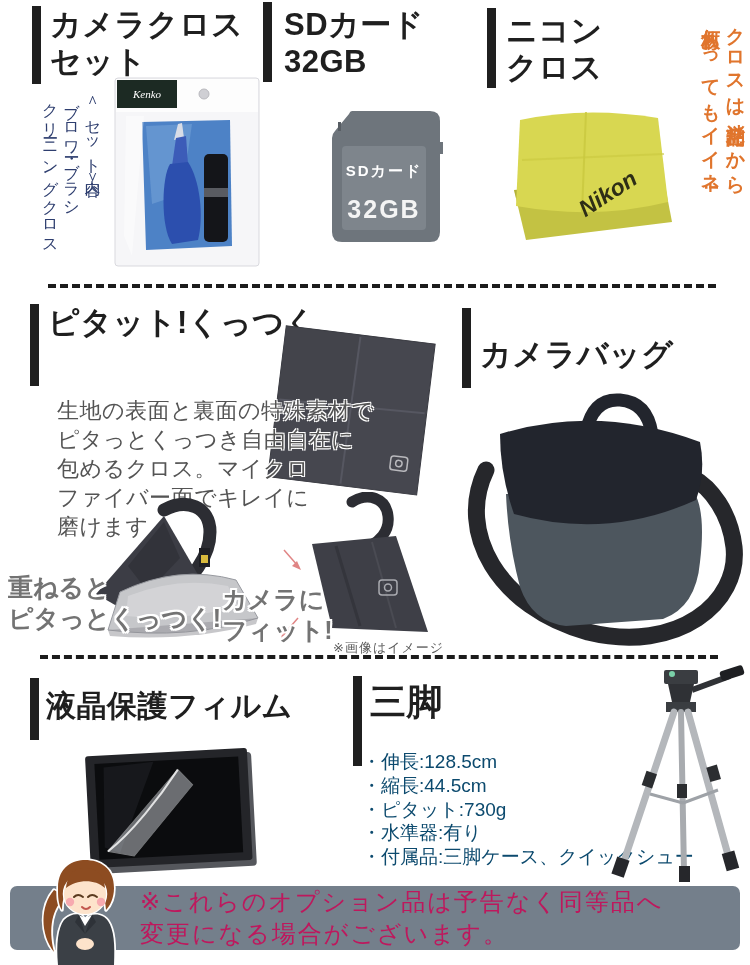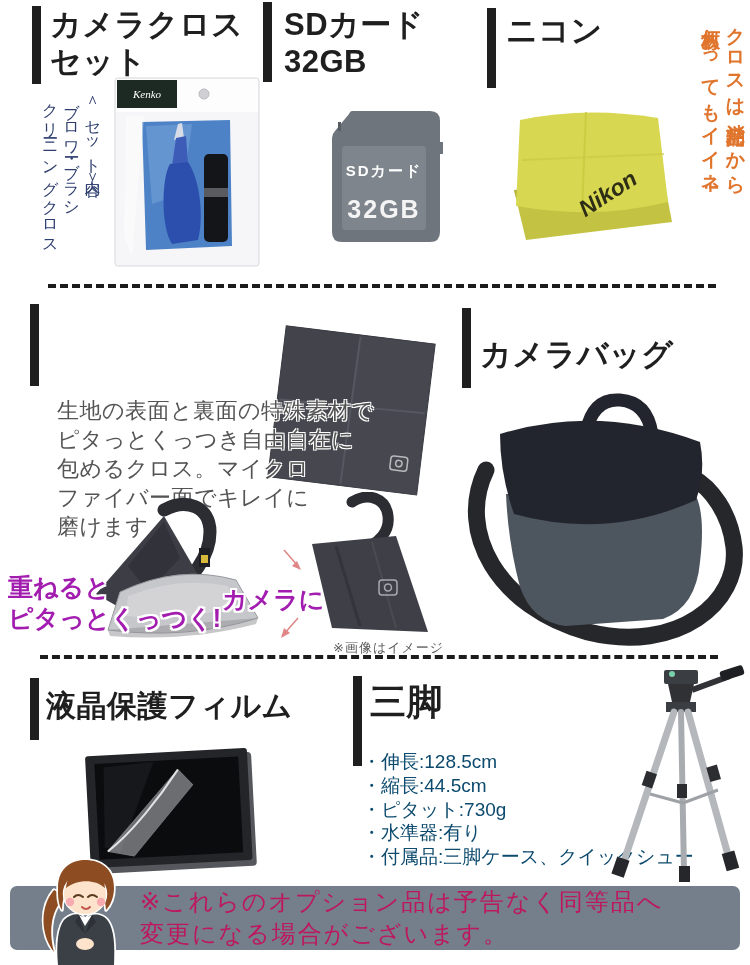--- a/index.html
+++ b/index.html
@@ -17,21 +17,21 @@
   .vtext{position:absolute;display:flex;flex-direction:row-reverse;align-items:flex-start;}
   .vtext span{writing-mode:vertical-rl;line-height:1.2;margin:0 1px;white-space:nowrap;}
   .v-blue{color:#2e3e6f;font-size:16px;letter-spacing:1px;}
   .v-orange{color:#e0752d;font-size:19px;font-weight:bold;letter-spacing:2px;}
   
   .dash{position:absolute;border-top:4px dashed #1c1c1c;height:0;}
   
   .desc{position:absolute;font-size:22px;line-height:1.32;color:#545454;letter-spacing:.5px;
         text-shadow:1px 1px 0 #fff,-1px -1px 0 #fff,1px -1px 0 #fff,-1px 1px 0 #fff;z-index:2;margin-left:32px;}
   
-  .callout{position:absolute;font-size:25px;font-weight:bold;color:#a21caf;line-height:1.22;z-index:4;white-space:nowrap;
+  .callout{position:absolute;font-size:25px;font-weight:bold;color:#737373;line-height:1.22;z-index:4;white-space:nowrap;
     text-shadow:2px 0 0 #fff,-2px 0 0 #fff,0 2px 0 #fff,0 -2px 0 #fff,2px 2px 0 #fff,-2px -2px 0 #fff,2px -2px 0 #fff,-2px 2px 0 #fff;}
   .img-note{position:absolute;font-size:13px;color:#5a5a5a;letter-spacing:1px;}
   
   .specs{position:absolute;font-size:19px;line-height:1.25;color:#0c4a6e;letter-spacing:0;}
   .specs div{white-space:nowrap;}
   
   .footer-band{position:absolute;left:10px;top:886px;width:730px;height:64px;background:#747f8b;border-radius:7px;z-index:1;}
   .footer-text{position:absolute;left:140px;top:886px;width:600px;height:64px;z-index:2;
     display:flex;flex-direction:column;justify-content:center;
     color:#be185d;font-size:24px;line-height:1.32;letter-spacing:2px;}
@@ -79,38 +79,40 @@
     <rect x="112" y="34" width="5" height="12" fill="#6e757c"></rect>
     <rect x="12" y="14" width="3" height="9" fill="#585e64"></rect>
     <rect x="16" y="38" width="84" height="84" rx="4" fill="#7e858c"></rect>
     <text x="58" y="68" fill="#ffffff" font-size="15" font-weight="bold" letter-spacing="2" text-anchor="middle">SDカード</text>
     <text x="58" y="110" fill="#f4f4f4" font-size="25" font-weight="bold" letter-spacing="2" text-anchor="middle">32GB</text>
   </svg>
 
   <div class="bar" style="left:487px;top:8px;height:80px;"></div>
   <div class="sec-title t-big" style="left:506px;top:12px;">
     <div>ニコン</div>
+    <div>クロス</div>
   </div>
   <svg class="abs" style="left:486px;top:94px;" width="200" height="162" viewBox="0 0 200 162">
     <path d="M28 96 L178 86 L186 128 L40 146 Z" fill="#c3c243"></path>
     <path d="M28 96 L178 86 L179 93 L30 104 Z" fill="#a8a733" opacity=".6"></path>
     <path d="M34 26 Q100 12 172 24 L182 108 Q110 126 30 112 Z" fill="#d8d751"></path>
     <path d="M100 18 L96 118" stroke="#c9c83f" stroke-width="2" opacity=".8" fill="none"></path>
     <path d="M36 66 L178 60" stroke="#c9c83f" stroke-width="2" opacity=".6" fill="none"></path>
     <text transform="translate(126 106) rotate(-33)" fill="#2e2e16" font-size="23" font-weight="bold" font-style="italic" text-anchor="middle">Nikon</text>
   </svg>
   <div class="vtext v-orange" style="left:698px;top:14px;height:240px;">
     <span>クロスは消耗品だから</span>
     <span>何枚あってもイイネ!</span>
   </div>
 
   <div class="dash" style="left:48px;top:284px;width:668px;"></div>
 
   <div class="bar" style="left:30px;top:304px;height:82px;"></div>
   <div class="sec-title t-big" style="left:48px;top:304px;">
+    <div>ピタット!くっつく</div>
   </div>
   <div class="desc" style="left:25px;top:396px;">
     <div>生地の表面と裏面の特殊素材で</div>
     <div>ピタっとくっつき自由自在に</div>
     <div>包めるクロス。マイクロ</div>
     <div>ファイバー面でキレイに</div>
     <div>磨けます。</div>
   </div>
   <svg class="abs" style="left:248px;top:320px;z-index:1;" width="200" height="188" viewBox="0 0 200 188">
     <g transform="rotate(7 100 94)">
@@ -148,20 +150,21 @@
     <path d="M25 78 L16 74 L21 69 Z" fill="#e08585"></path>
     <path d="M22 126 L8 142" stroke="#e08585" stroke-width="1.5"></path>
     <path d="M5 146 L8 136 L14 141 Z" fill="#e08585"></path>
   </svg>
   <div class="callout" style="left:8px;top:572px;">
     <div>重ねると</div>
     <div>ピタっとくっつく!</div>
   </div>
   <div class="callout" style="left:222px;top:584px;">
     <div>カメラに</div>
+    <div>フィット!</div>
   </div>
   <div class="img-note" style="left:333px;top:639px;">※画像はイメージ</div>
 
   <div class="bar" style="left:462px;top:308px;height:80px;"></div>
   <div class="sec-title t-big" style="left:480px;top:336px;">
     <div>カメラバッグ</div>
   </div>
   <svg class="abs" style="left:448px;top:382px;" width="300" height="265" viewBox="0 0 300 265">
     <path d="M38 88 C8 150 50 225 140 250 C230 272 292 220 286 165 C282 130 262 105 245 96" stroke="#26272b" stroke-width="17" fill="none" stroke-linecap="round"></path>
     <path d="M138 50 Q145 16 172 18 Q199 20 204 52" stroke="#22252d" stroke-width="13" fill="none" stroke-linecap="round"></path>

